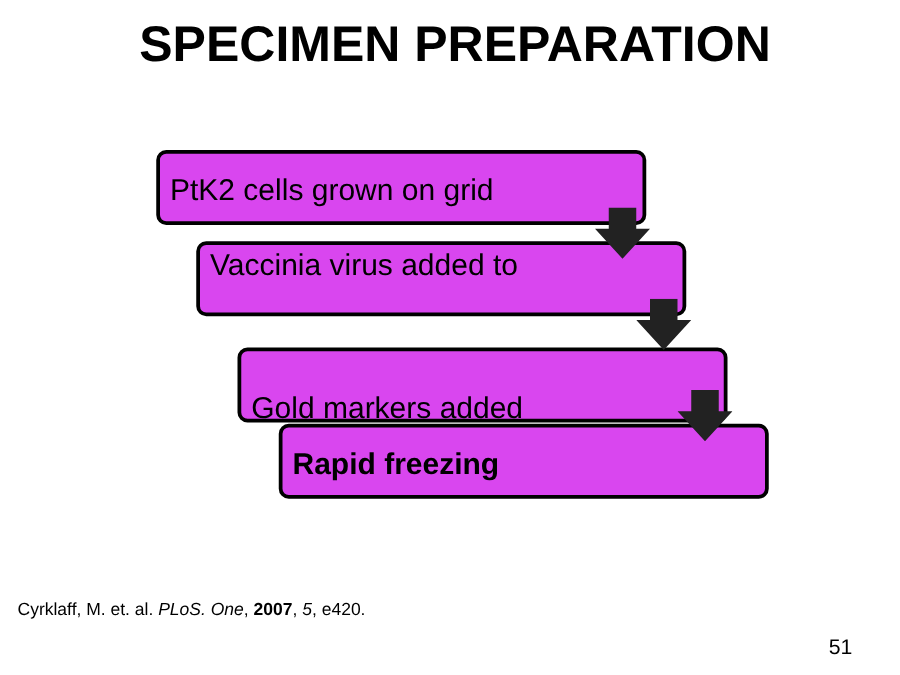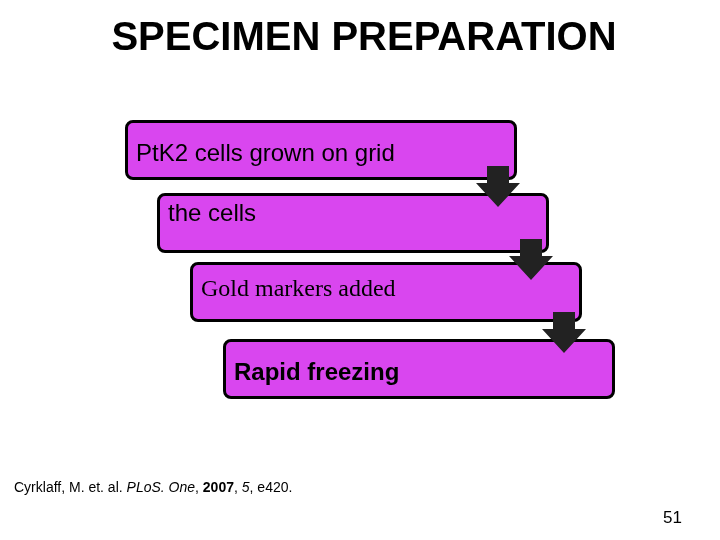--- a/index.html
+++ b/index.html
@@ -12,21 +12,21 @@
       font-size: 40px; font-weight: bold; letter-spacing: 0px; padding-left: 8px; box-sizing: border-box;
     }
     .step {
       position: absolute; width: 392px; height: 60px; border: 3px solid #000;
       border-radius: 8px; background: #d946ef; box-sizing: border-box;
       font-size: 24px; line-height: 28px; padding: 3px 0 0 8px; z-index: 1;
     }
     .step .lbl { display: block; }
     #s1 { left: 125px; top: 120px; padding-top: 16px; }
     #s2 { left: 157px; top: 193px; padding-top: 3px; }
-    #s3 { left: 190px; top: 262px; padding-top: 9px; font-family: Liberation Serif, serif; }
+    #s3 { left: 190px; top: 278px; padding-top: 32px; }
     #s4 { left: 223px; top: 339px; padding-top: 16px; font-weight: bold; }
     .arrow { position: absolute; width: 44px; height: 42px; z-index: 2; }
     .arrow svg { display: block; }
     #a1 { left: 476px; top: 166px; }
     #a2 { left: 509px; top: 239px; }
     #a3 { left: 542px; top: 312px; }
     .citation {
       position: absolute; left: 14px; top: 479px; font-size: 14px; white-space: nowrap;
     }
     .page-num { position: absolute; left: 663px; top: 508px; font-size: 17px; }
@@ -34,21 +34,21 @@
 </head>
 <body>
 
 <div class="title">SPECIMEN PREPARATION</div>
 
 <div class="step" id="s1">
   <span class="lbl">PtK2 cells grown on grid</span>
 </div>
 
 <div class="step" id="s2">
-  <span class="lbl">the cells</span>
+  <span class="lbl">Vaccinia virus added to</span>
 </div>
 
 <div class="step" id="s3">
   <span class="lbl">Gold markers added</span>
 </div>
 
 <div class="step" id="s4">
   <span class="lbl">Rapid freezing</span>
 </div>
 

